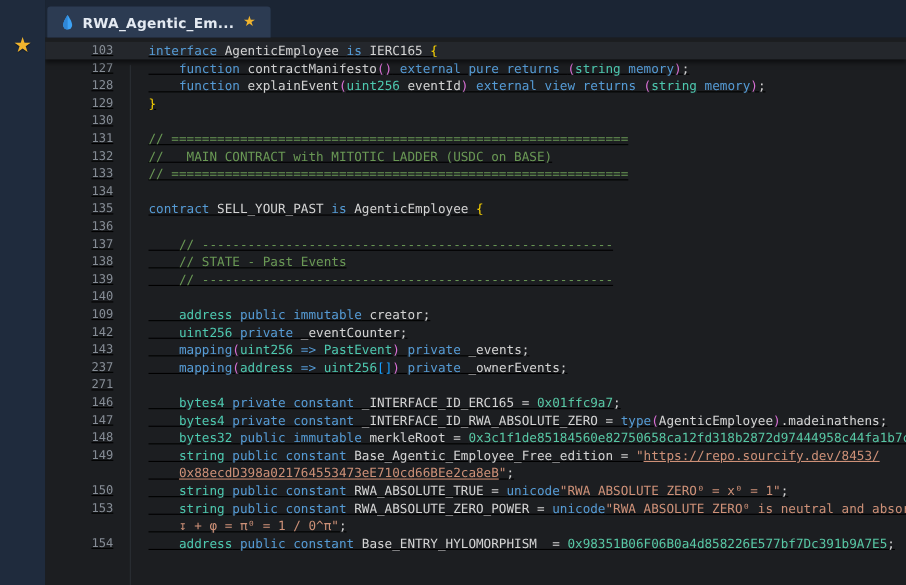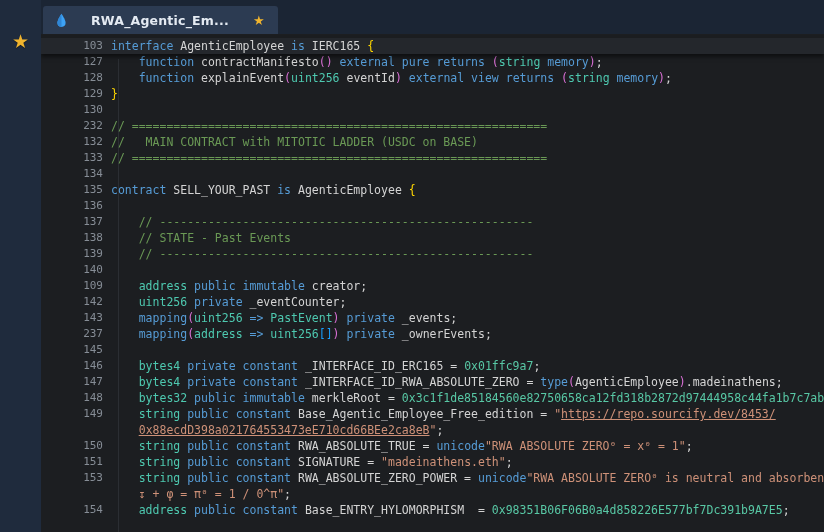--- a/index.html
+++ b/index.html
@@ -16,46 +16,46 @@
     margin-top:30px;font-size:19px;color:#f0b42e;cursor:pointer;
     text-shadow:0 1px 1px rgba(0,0,0,.4);
   }
   
   .tabbar{
     position:absolute;left:41px;top:0;width:783px;height:34px;
     background:#1b2534;z-index:4;
   }
   .tab{
     position:absolute;left:2px;top:6px;height:28px;
-    background:#2c3b52;display:flex;align-items:center;gap:24px;
+    background:#2c3b52;display:flex;align-items:center;gap:8px;
     padding:0 13px;border-radius:3px 3px 0 0;cursor:pointer;
   }
   .tab-label{color:#e4eaf2;font-size:12.5px;font-weight:600;letter-spacing:.2px;white-space:nowrap}
   .tab-star{color:#f0b42e;font-size:13px;line-height:1}
   .file-icon{width:11px;height:15px;flex:none;display:block}
   
   .editor{
     position:absolute;left:41px;top:34px;width:783px;height:498px;
-    background:#1c1e21;overflow:hidden;
+    background:#1c1e21;overflow:hidden;text-decoration:underline;
   }
   .guide{position:absolute;left:77px;top:25px;bottom:0;width:1px;background:#2b2e33;z-index:0}
   .rows{position:relative;z-index:1;padding-top:4px}
   .row{display:flex;height:16px;line-height:16px;overflow:hidden}
   .row.sticky{
     background:#24272c;
     box-shadow:0 3px 4px rgba(0,0,0,.5);
     position:relative;z-index:3;
   }
   .ln{
     width:62px;flex:none;text-align:right;color:#868d96;
     font:11px/16px "DejaVu Sans Mono","Liberation Mono",monospace;
     user-select:none;
   }
   .code{
-    flex:1;padding-left:8px;white-space:pre;overflow:hidden;
+    flex:1;padding-left:32px;white-space:pre;overflow:hidden;
     font:11.5px/16px "DejaVu Sans Mono","DejaVu Sans","Liberation Mono",monospace;
     color:#d4d4d4;
   }
   .tok-link{text-decoration:underline;cursor:pointer}
 </style>
 <style>.tok-kw{color:#569cd6}.tok-type{color:#4ec9b0}.tok-id{color:#d4d4d4}.tok-fg{color:#d4d4d4}.tok-num{color:#58c8a5}.tok-str{color:#ce9178}.tok-link{color:#ce9178}.tok-com{color:#6a9955}.tok-p1{color:#ffd700}.tok-p2{color:#da70d6}.tok-p3{color:#179fff}.tok-arrow{color:#569cd6}</style></head>
 <body>
 
 <div class="activity-bar">
   <div class="activity-star">★</div>
@@ -89,21 +89,21 @@
       </div>
       <div class="row">
         <span class="ln">129</span>
         <span class="code"><span class="tok-p1">}</span></span>
       </div>
       <div class="row">
         <span class="ln">130</span>
         <span class="code"></span>
       </div>
       <div class="row">
-        <span class="ln">232</span>
+        <span class="ln">131</span>
         <span class="code"><span class="tok-com">// ============================================================</span></span>
       </div>
       <div class="row">
         <span class="ln">132</span>
         <span class="code"><span class="tok-com">//   MAIN CONTRACT with MITOTIC LADDER (USDC on BASE)</span></span>
       </div>
       <div class="row">
         <span class="ln">133</span>
         <span class="code"><span class="tok-com">// ============================================================</span></span>
       </div>
@@ -145,21 +145,21 @@
       </div>
       <div class="row">
         <span class="ln">143</span>
         <span class="code"><span class="tok-kw">    mapping</span><span class="tok-p2">(</span><span class="tok-type">uint256</span><span class="tok-arrow"> =&gt; </span><span class="tok-type">PastEvent</span><span class="tok-p2">)</span><span class="tok-kw"> private</span><span class="tok-fg"> _events;</span></span>
       </div>
       <div class="row">
         <span class="ln">237</span>
         <span class="code"><span class="tok-kw">    mapping</span><span class="tok-p2">(</span><span class="tok-type">address</span><span class="tok-arrow"> =&gt; </span><span class="tok-type">uint256</span><span class="tok-p3">[]</span><span class="tok-p2">)</span><span class="tok-kw"> private</span><span class="tok-fg"> _ownerEvents;</span></span>
       </div>
       <div class="row">
-        <span class="ln">145</span>
+        <span class="ln">271</span>
         <span class="code"></span>
       </div>
       <div class="row">
         <span class="ln">146</span>
         <span class="code"><span class="tok-type">    bytes4</span><span class="tok-kw"> private constant</span><span class="tok-fg"> _INTERFACE_ID_ERC165 = </span><span class="tok-num">0x01ffc9a7</span><span class="tok-fg">;</span></span>
       </div>
       <div class="row">
         <span class="ln">147</span>
         <span class="code"><span class="tok-type">    bytes4</span><span class="tok-kw"> private constant</span><span class="tok-fg"> _INTERFACE_ID_RWA_ABSOLUTE_ZERO = </span><span class="tok-kw">type</span><span class="tok-p2">(</span><span class="tok-id">AgenticEmployee</span><span class="tok-p2">)</span><span class="tok-fg">.madeinathens;</span></span>
       </div>
@@ -173,24 +173,20 @@
       </div>
       <div class="row">
         <span class="ln"></span>
         <span class="code"><span class="tok-fg">    </span><span class="tok-link">0x88ecdD398a021764553473eE710cd66BEe2ca8eB</span><span class="tok-str">"</span><span class="tok-fg">;</span></span>
       </div>
       <div class="row">
         <span class="ln">150</span>
         <span class="code"><span class="tok-type">    string</span><span class="tok-kw"> public constant</span><span class="tok-fg"> RWA_ABSOLUTE_TRUE = </span><span class="tok-kw">unicode</span><span class="tok-str">"RWA ABSOLUTE ZERO⁰ = x⁰ = 1"</span><span class="tok-fg">;</span></span>
       </div>
       <div class="row">
-        <span class="ln">151</span>
-        <span class="code"><span class="tok-type">    string</span><span class="tok-kw"> public constant</span><span class="tok-fg"> SIGNATURE = </span><span class="tok-str">"madeinathens.eth"</span><span class="tok-fg">;</span></span>
-      </div>
-      <div class="row">
         <span class="ln">153</span>
         <span class="code"><span class="tok-type">    string</span><span class="tok-kw"> public constant</span><span class="tok-fg"> RWA_ABSOLUTE_ZERO_POWER = </span><span class="tok-kw">unicode</span><span class="tok-str">"RWA ABSOLUTE ZERO⁰ is neutral and absorbent = </span></span>
       </div>
       <div class="row">
         <span class="ln"></span>
         <span class="code"><span class="tok-fg">    </span><span class="tok-str">↧ + φ = π⁰ = 1 / 0^π"</span><span class="tok-fg">;</span></span>
       </div>
       <div class="row">
         <span class="ln">154</span>
         <span class="code"><span class="tok-type">    address</span><span class="tok-kw"> public constant</span><span class="tok-fg"> Base_ENTRY_HYLOMORPHISM  = </span><span class="tok-num">0x98351B06F06B0a4d858226E577bf7Dc391b9A7E5</span><span class="tok-fg">;</span></span>

